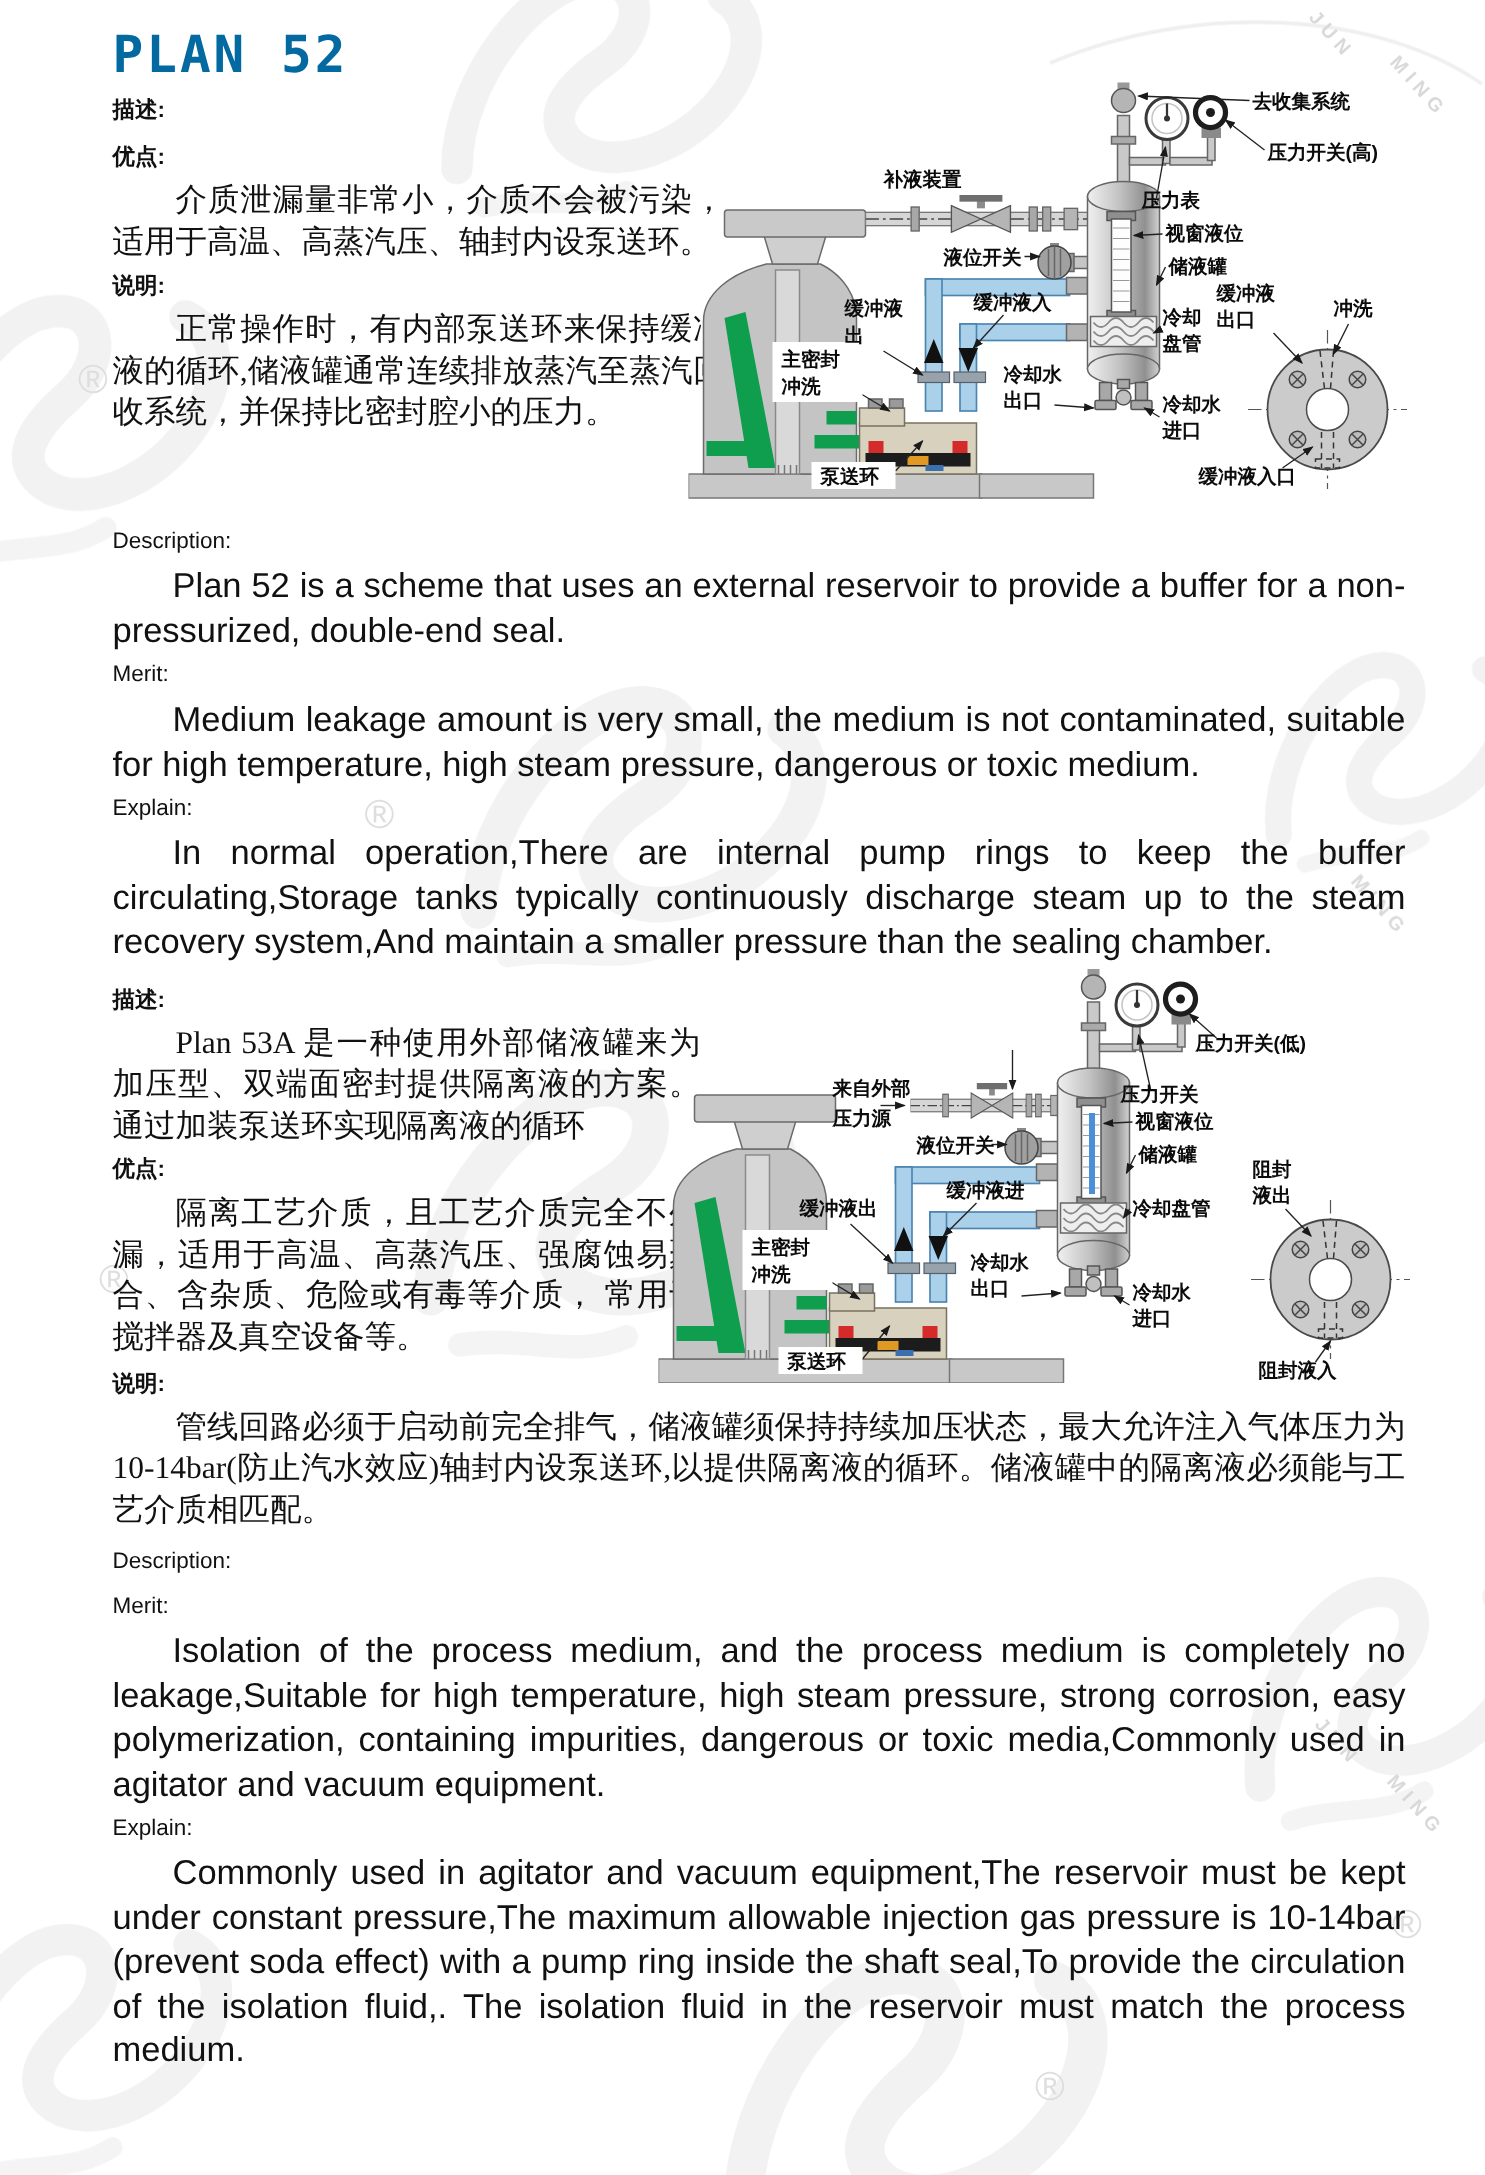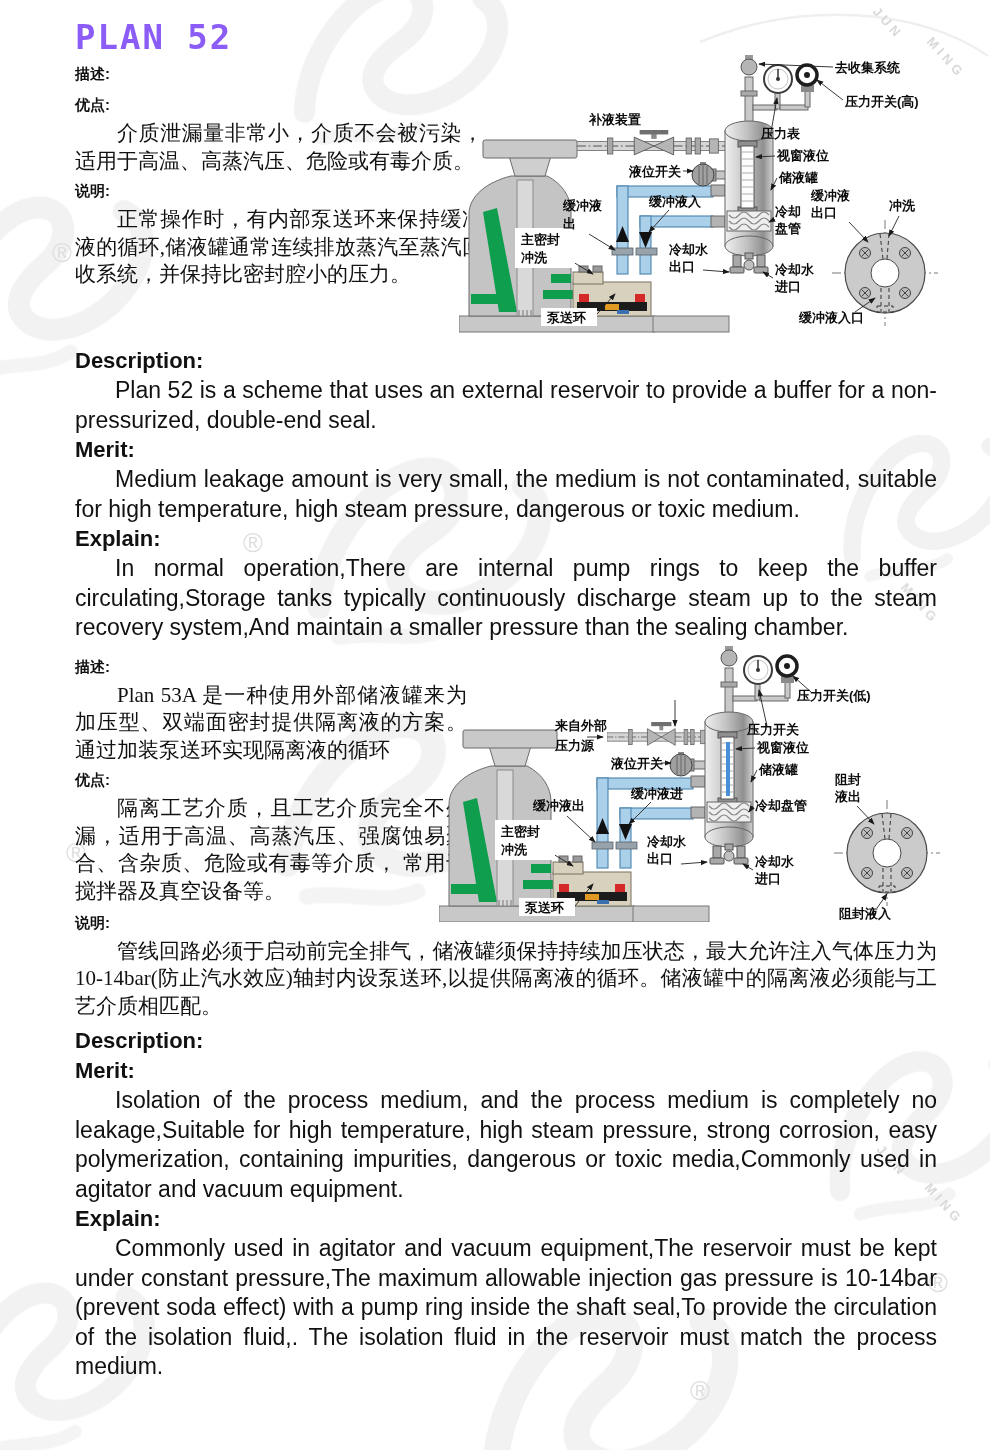--- a/index.html
+++ b/index.html
@@ -1,32 +1,32 @@
 <!DOCTYPE html>
 <html lang="zh"><head>
 <meta charset="utf-8">
 <style>
   html,body{margin:0;padding:0;background:#ffffff;}
   .page{position:relative;width:990px;height:1450px;overflow:hidden;background:#fff;
         font-family:"Liberation Sans","DejaVu Sans",sans-serif;color:#111;}
   .wm{position:absolute;left:0;top:0;z-index:0;pointer-events:none;}
   .content{position:absolute;left:75px;top:16px;width:862px;z-index:1;}
   .plan-title{font-family:"DejaVu Sans Mono","Liberation Mono",monospace;font-weight:bold;
-        font-size:34px;line-height:42px;color:#8b5cf6;letter-spacing:2px;margin:0;}
+        font-size:34px;line-height:42px;color:#0369a1;letter-spacing:2px;margin:0;}
   .cn-row{position:relative;}
   .cn-row.p52{height:288px;}
   .cn-row.p53{height:256px;}
   .cn-col{width:408px;}
   .p53 .cn-col{width:392px;}
   .cn-h{font-size:15px;font-weight:bold;line-height:31px;margin:0;
         font-family:"Liberation Sans","DejaVu Sans",sans-serif;}
   .cn-p{font-size:21px;line-height:27.5px;margin:0;text-align:justify;text-indent:2em;
         font-family:"Liberation Serif","DejaVu Serif",serif;}
   .cn-full{width:862px;}
-  .en-h{font-size:22px;font-weight:bold;line-height:30px;margin:0;}
+  .en-h{font-size:15px;font-weight:normal;line-height:30px;margin:0;}
   .en-p{font-size:23px;line-height:29.5px;margin:0;text-align:justify;text-indent:40px;}
   .diagram{position:absolute;z-index:2;}
   .d1{left:382px;top:-12px;}
   .d2{left:362px;top:-9px;}
   .sec53{margin-top:8px;}
   .en53{margin-top:6px;}
   
   .dl{font-family:"Liberation Sans","DejaVu Sans",sans-serif;font-size:13px;font-weight:600;fill:#0b0b0b;}
   .ldr{stroke:#222;stroke-width:0.9;fill:none;}
   .pipe{fill:#abd0ea;stroke:#4a84b0;stroke-width:1.1;}
@@ -228,21 +228,21 @@
 
   <div class="content">
 
     <section>
       <h1 class="plan-title">PLAN 52</h1>
 
       <div class="cn-row p52">
         <div class="cn-col">
           <h2 class="cn-h">描述:</h2>
           <h2 class="cn-h">优点:</h2>
-          <p class="cn-p">介质泄漏量非常小，介质不会被污染，适用于高温、高蒸汽压、危险或有毒介质。</p>
+          <p class="cn-p">介质泄漏量非常小，介质不会被污染，适用于高温、高蒸汽压、轴封内设泵送环。</p>
           <h2 class="cn-h">说明:</h2>
           <p class="cn-p">正常操作时，有内部泵送环来保持缓冲液的循环,储液罐通常连续排放蒸汽至蒸汽回收系统，并保持比密封腔小的压力。</p>
         </div>
 
         <svg class="diagram d1" width="535" height="295" viewBox="0 0 535 295">
           <use href="#sym-pump" x="2" y="88" width="196" height="200"></use>
           <rect x="196" y="270" width="76" height="16" fill="#c8c8c8" stroke="#777"></rect>
           <g>
             <rect class="pipe" x="160" y="140" width="96" height="11"></rect>
             <rect class="pipe" x="160" y="140" width="11" height="88"></rect>

